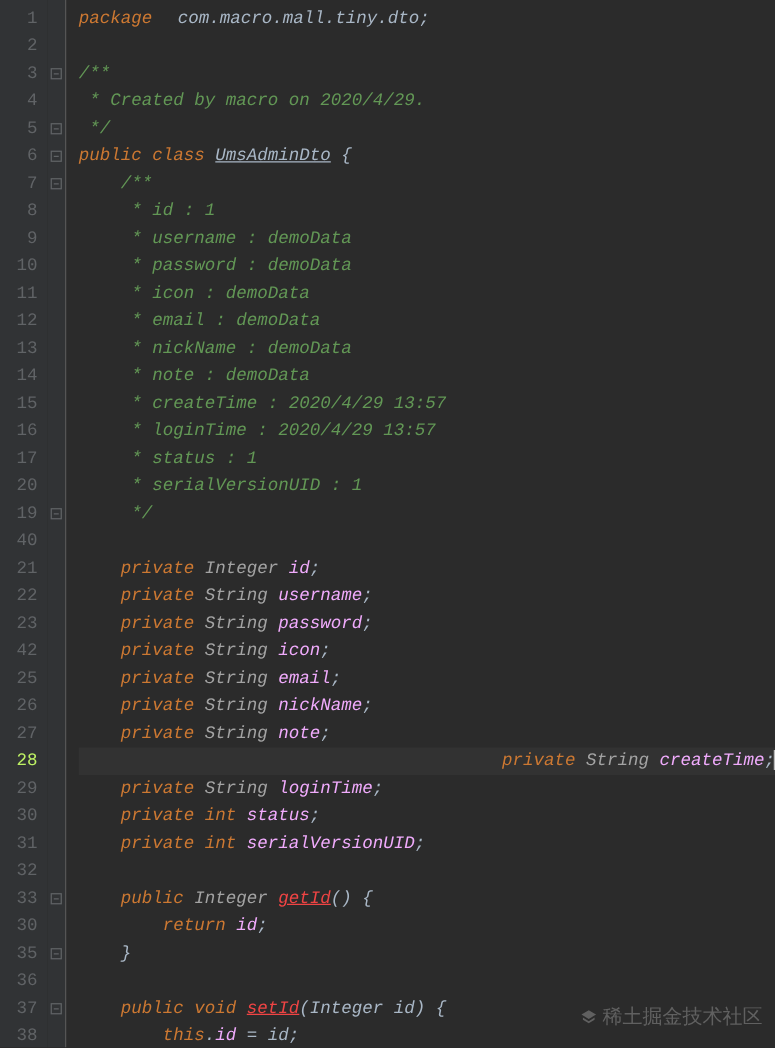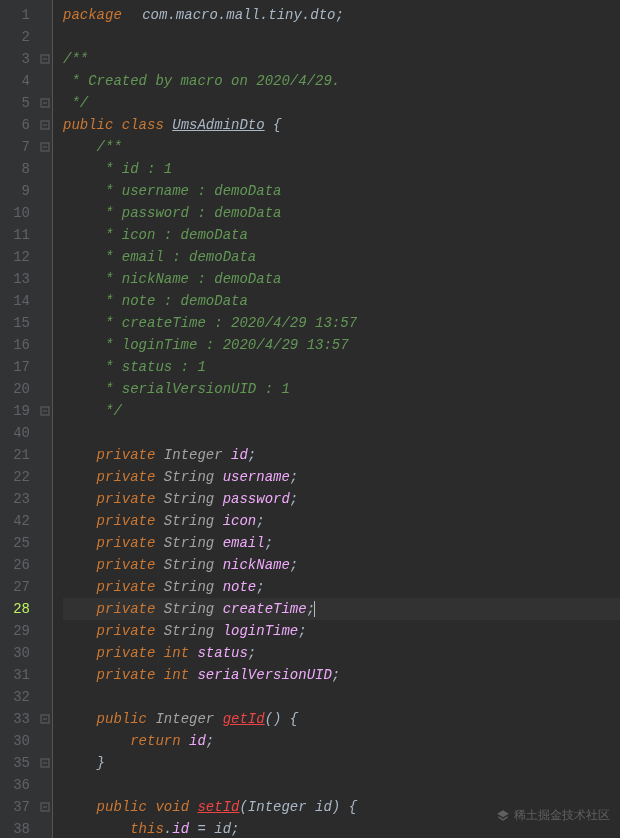--- a/index.html
+++ b/index.html
@@ -55,20 +55,21 @@
       padding: 4px 0 4px 10px;
       flex: 1;
       white-space: pre;
     }
     .code-line {
       height: 22px;
       line-height: 22px;
     }
     .code-line.current {
       background: #323232;
+      text-align: right;
     }
     .kw { color: #cc7832; }
     .type { color: #a3a3a3; }
     .ident { color: #a9b7c6; }
     .field { color: #f0abfc; font-family: Liberation Mono, monospace; }
     .doc { color: #629755; }
     .str-pkg { color: #a9b7c6; margin-left: 12px; }
     .method { color: #ef4444; }
     .underline { text-decoration: underline; }
     .caret {
@@ -77,21 +78,21 @@
       height: 16px;
       background: #bbbbbb;
       vertical-align: middle;
       margin-left: -1px;
     }
     .watermark {
       position: absolute;
       right: 10px;
       bottom: 14px;
       color: #777;
-      font-size: 12px;
+      font-size: 16px;
       font-style: normal;
       opacity: 0.7;
       display: flex;
       align-items: center;
       gap: 4px;
     }
     .wm-icon {
       width: 14px; height: 14px;
       display: inline-block;
     }

